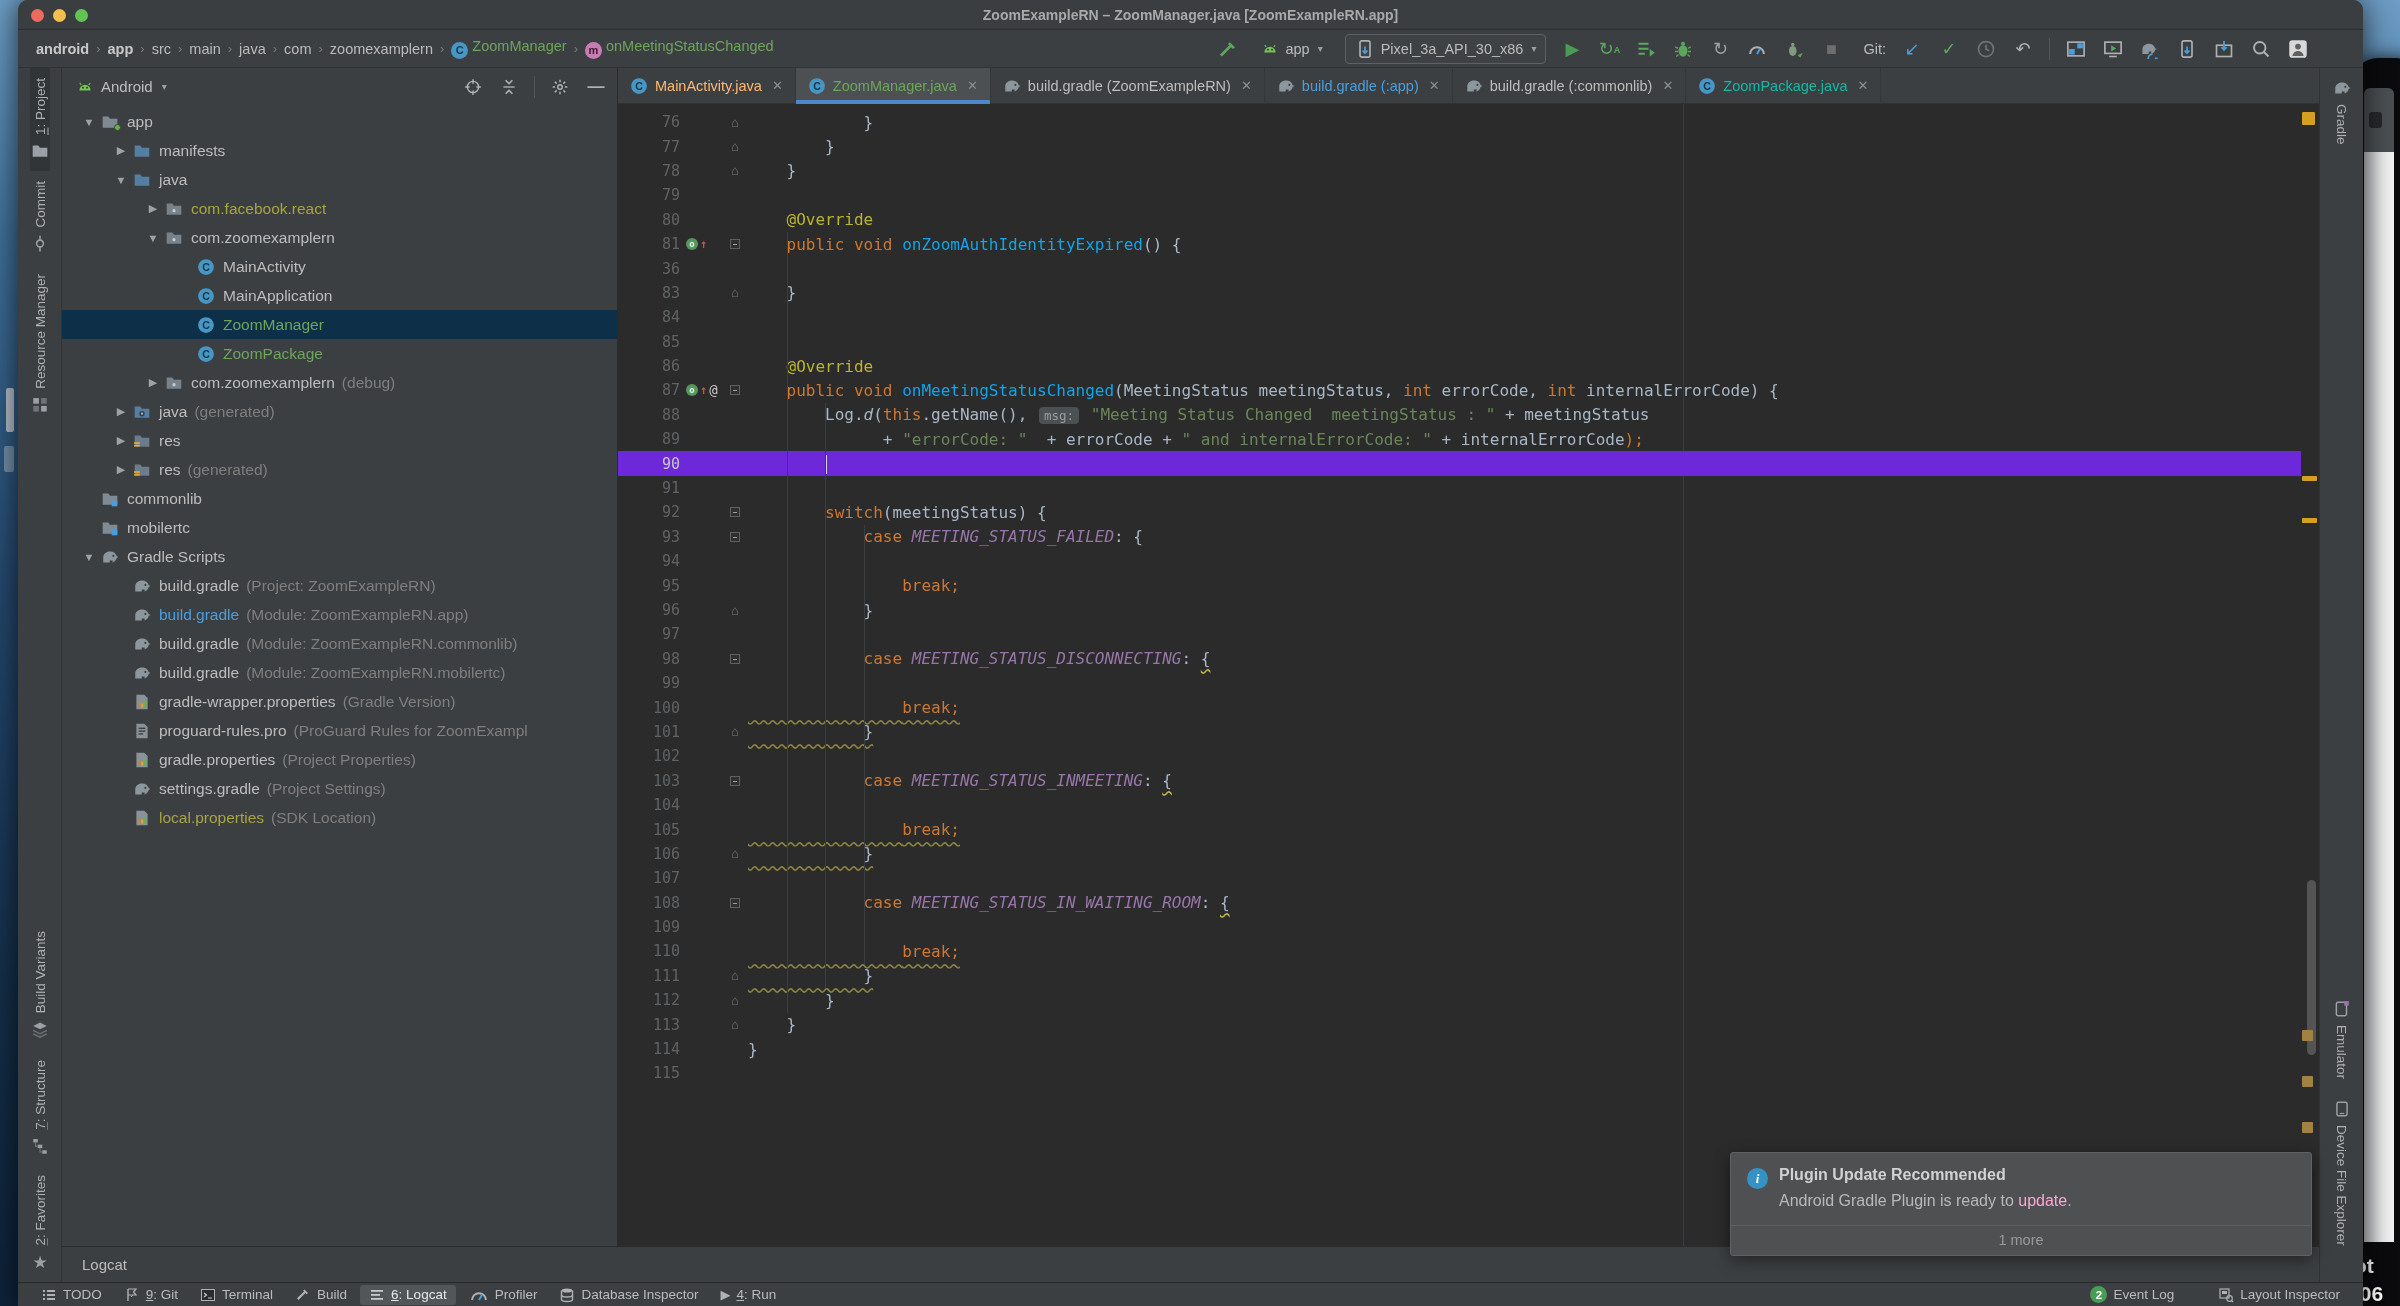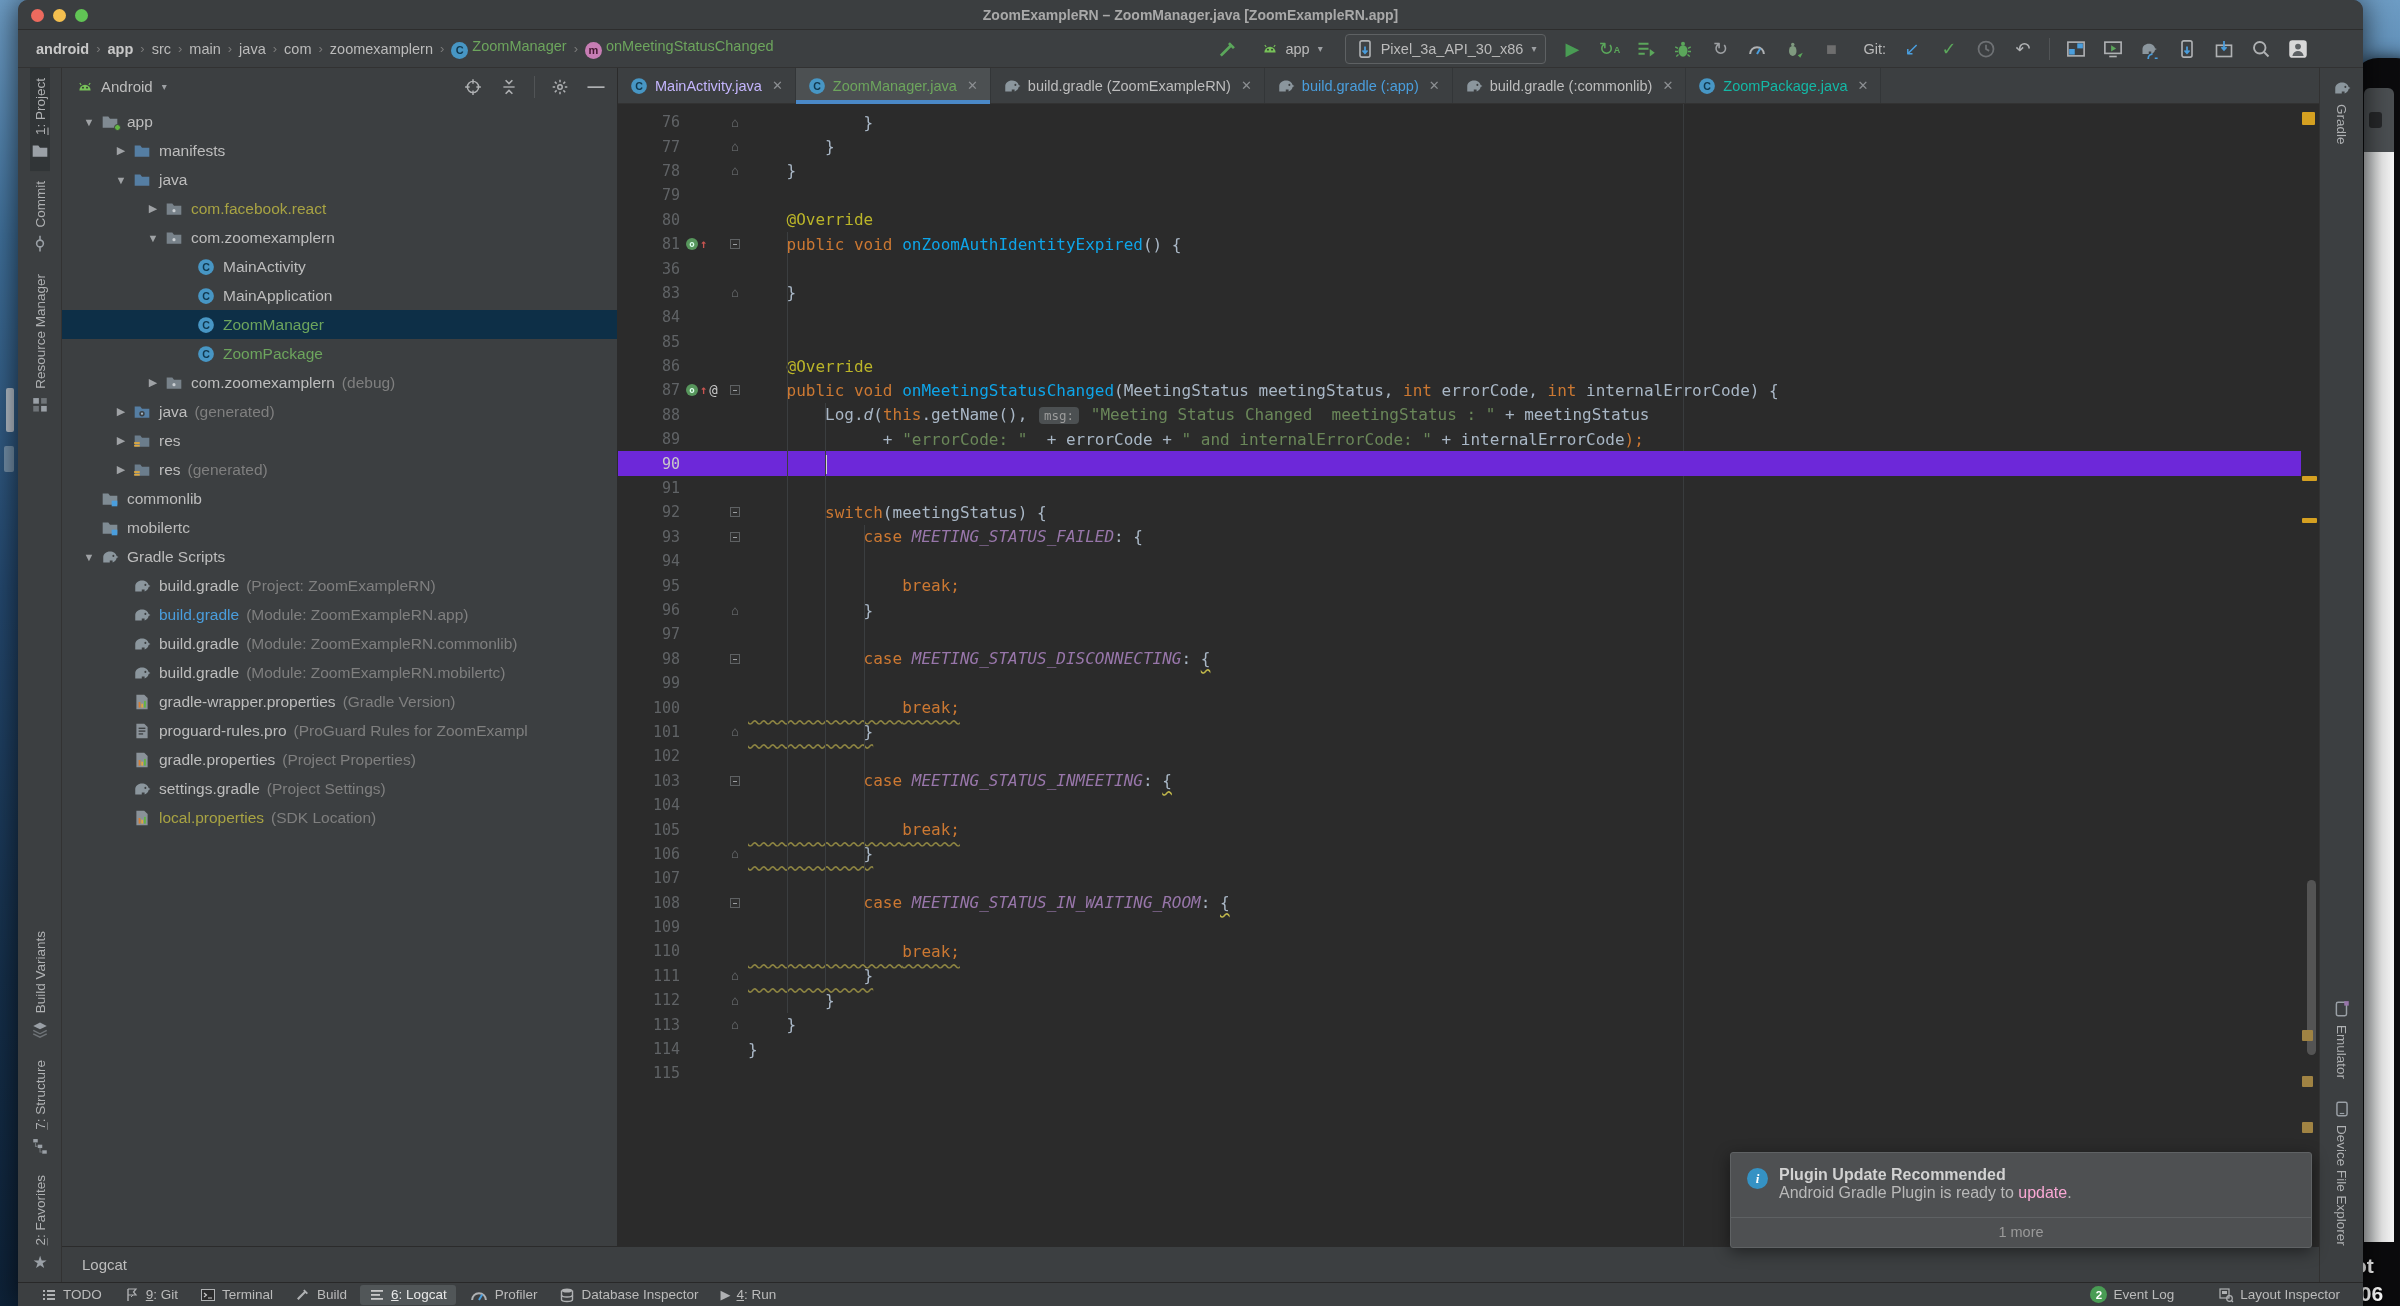--- a/index.html
+++ b/index.html
@@ -132,21 +132,21 @@
   .bb-right { margin-left:auto; display:flex; gap:26px; align-items:center;}
   .badge { width:17px; height:17px; border-radius:50%; background:#499c54; color:#fff; font-size:11.5px; font-weight:bold;
     display:inline-flex; align-items:center; justify-content:center;}
 
   
   .notif { position:absolute; left:1730px; top:1152px; width:582px; background:#4e5052; border:1px solid #5f6264;
     border-radius:3px; box-shadow:0 4px 16px rgba(0,0,0,.45); z-index:60;}
   .notif-main { padding:13px 18px 15px 16px; display:flex; gap:11px;}
   .ninfo { width:21px; height:21px; border-radius:50%; background:#3592c4; color:#fff; font-weight:bold; font-size:13px;
     display:flex; align-items:center; justify-content:center; flex:0 0 21px; margin-top:2px; font-family:"Liberation Serif",serif; font-style:italic;}
-  .ntitle { color:#d2d2d2; font-weight:bold; font-size:16px; }
+  .ntitle { color:#d2d2d2; font-weight:bold; font-size:16px; margin-bottom:8px;}
   .nbody { color:#b9b9b9; font-size:16px;}
   .nlink { color:#f9a8d4; }
   .nfoot { border-top:1px solid #5e6163; text-align:center; color:#9a9a9a; font-size:14.5px; padding:6px 0 7px;}
 
   svg { display:block; }
 </style>
 </head>
 <body>
 
 <div class="desktop">
@@ -698,21 +698,21 @@
 
         <div class="editor">
           <div class="tabs" id="tabs">
               <div class="tab ">
                 <span>
                   <svg width="18" height="18" viewBox="0 0 16 16">
                     <circle cx="8" cy="8" r="7" fill="#4796c4"></circle>
                     <text x="8" y="11.6" font-size="9.5" text-anchor="middle" fill="#10384e" font-weight="bold" font-family="Liberation Sans">C</text>
                   </svg>
                 </span>
-                <span style="color:#c4b5fd">MainActivity.java</span>
+                <span style="color:#fdba74">MainActivity.java</span>
                 <span class="x">✕</span>
               </div>
               <div class="tab active">
                 <span>
                   <svg width="18" height="18" viewBox="0 0 16 16">
                     <circle cx="8" cy="8" r="7" fill="#4796c4"></circle>
                     <text x="8" y="11.6" font-size="9.5" text-anchor="middle" fill="#10384e" font-weight="bold" font-family="Liberation Sans">C</text>
                   </svg>
                 </span>
                 <span style="color:#6da55d">ZoomManager.java</span>

